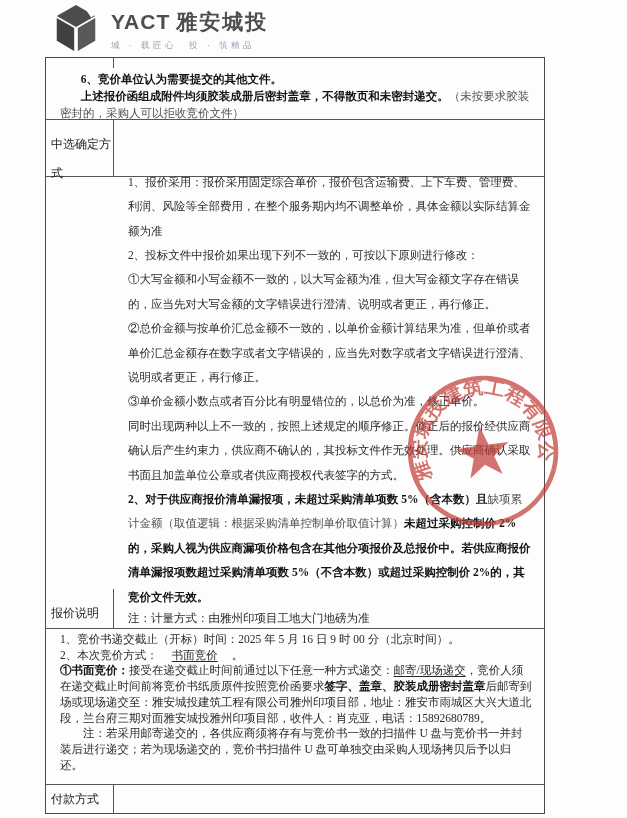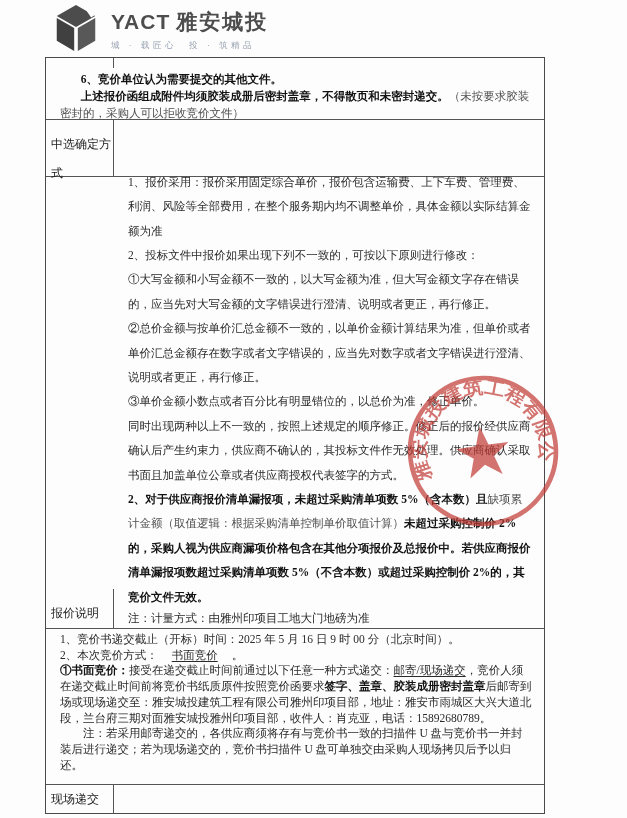--- a/index.html
+++ b/index.html
@@ -98,21 +98,21 @@
     <div class="tr r4">
       <div class="cr">
         <p>1、竞价书递交截止（开标）时间：2025 年 5 月 16 日 9 时 00 分（北京时间）。</p>
         <p><span>2、本次竞价方式：</span><span class="u pad">书面竞价</span><span>。</span></p>
         <p><b>①书面竞价：</b><span>接受在递交截止时间前通过以下任意一种方式递交：</span><span class="u">邮寄/现场递交</span><span>，竞价人须在递交截止时间前将竞价书纸质原件按照竞价函要求</span><b>签字、盖章、胶装成册密封盖章</b><span>后邮寄到场或现场递交至：雅安城投建筑工程有限公司雅州印项目部，地址：雅安市雨城区大兴大道北段，兰台府三期对面雅安城投雅州印项目部，收件人：肖克亚，电话：15892680789。</span></p>
         <p class="ind2">注：若采用邮寄递交的，各供应商须将存有与竞价书一致的扫描件 U 盘与竞价书一并封装后进行递交；若为现场递交的，竞价书扫描件 U 盘可单独交由采购人现场拷贝后予以归还。</p>
       </div>
     </div>
 
     <div class="tr r5">
-      <div class="cl tight">现场递交</div>
+      <div class="cl tight">付款方式</div>
     </div>
 
   </div>
 
   <svg class="stamp" viewBox="0 0 150 150" aria-hidden="true">
     <circle cx="75" cy="75" r="71" fill="none" stroke="#c23a34" stroke-width="4.5"></circle>
     <path id="sealArc" d="M 22.4 94.2 A 56 56 0 1 1 127.6 94.2" fill="none"></path>
     <text font-size="17.5" fill="#c23a34" font-weight="bold" font-family="'Liberation Sans',sans-serif">
       <textPath href="#sealArc" startOffset="0" textLength="232" lengthAdjust="spacingAndGlyphs">雅安城投建筑工程有限公司</textPath>
     </text>

